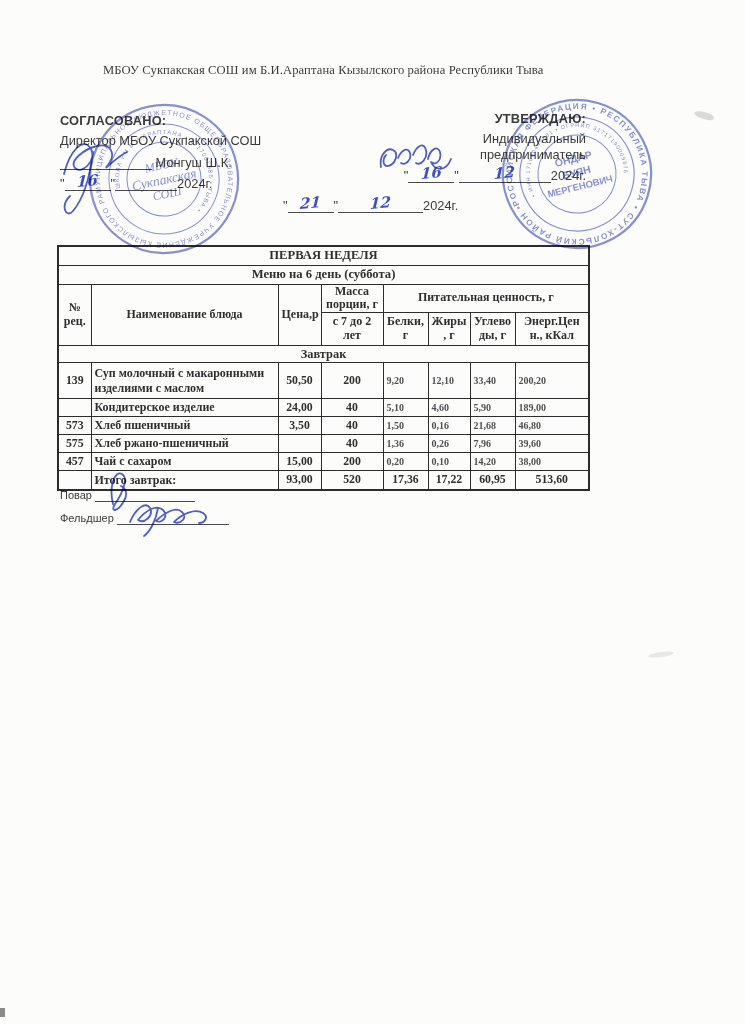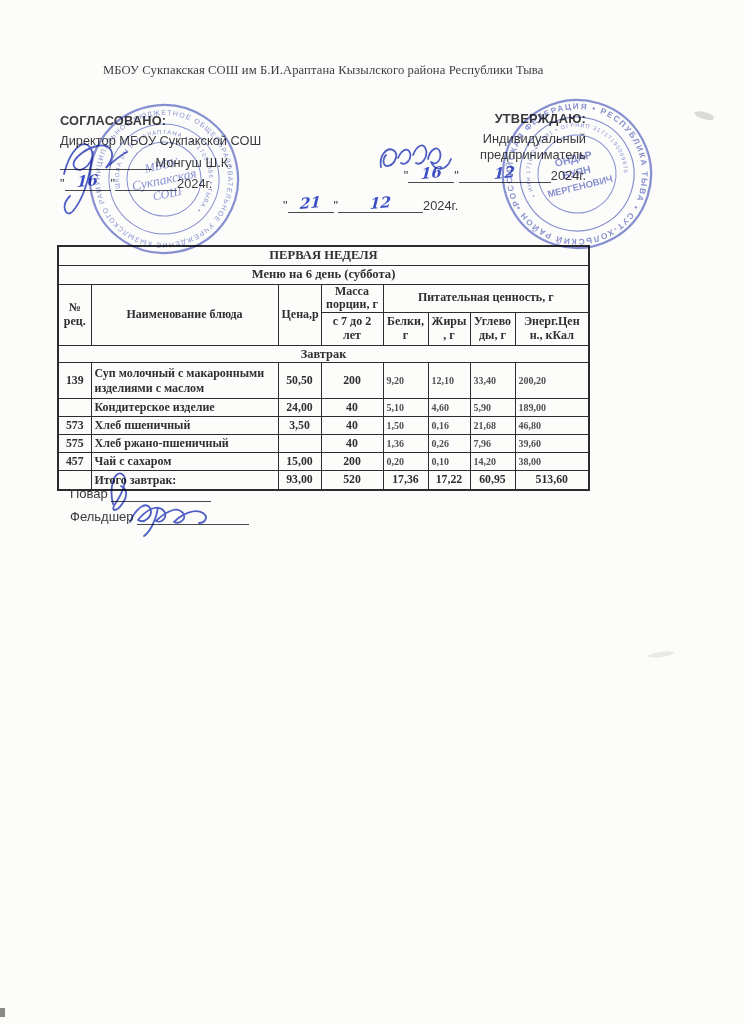--- a/index.html
+++ b/index.html
@@ -48,21 +48,21 @@
   .r-title{height:19px}.r-sub{height:19px}.r-h1{height:28px}.r-h2{height:33px}
   .r-sec{height:17px}.r-big{height:36px}.r{height:18px}.r-tot{height:19px}
   .tt{font-weight:bold;font-size:12.6px;text-align:center;}
   .th{font-weight:bold;font-size:12px;text-align:center;line-height:1.15;}
   .sec{font-weight:bold;font-size:12.4px;text-align:center;}
   .dish{font-weight:bold;font-size:12px;text-align:left;line-height:1.2;}
   .num-b{font-weight:bold;font-size:11.8px;text-align:center;}
   .num{font-weight:bold;font-size:10px;text-align:left;color:#505054;}
   .tot td{font-weight:bold;}
   
-  .footer{position:absolute;left:60px;top:486px;font-size:13px;line-height:1.2;color:#3b3b3e;margin-left:10px;}
+  .footer{position:absolute;left:60px;top:486px;font-size:11px;line-height:1.2;color:#3b3b3e;}
   .footer .row{margin-bottom:7px;}
   
   .stamp{position:absolute;mix-blend-mode:multiply;opacity:.68;}
   .ink{position:absolute;left:0;top:0;pointer-events:none;mix-blend-mode:multiply;}
   
   .corner-mark{position:absolute;left:0;top:1008px;width:5px;height:9px;background:#6d6d6d;opacity:.8;}
   .smudge{position:absolute;left:694px;top:112px;width:20px;height:7px;
     background:#9a9a98;border-radius:60% 40% 50% 50%;opacity:.35;transform:rotate(18deg);}
   .smudge2{position:absolute;left:648px;top:652px;width:26px;height:5px;
     background:#b9b9b6;border-radius:50%;opacity:.3;transform:rotate(-8deg);}

